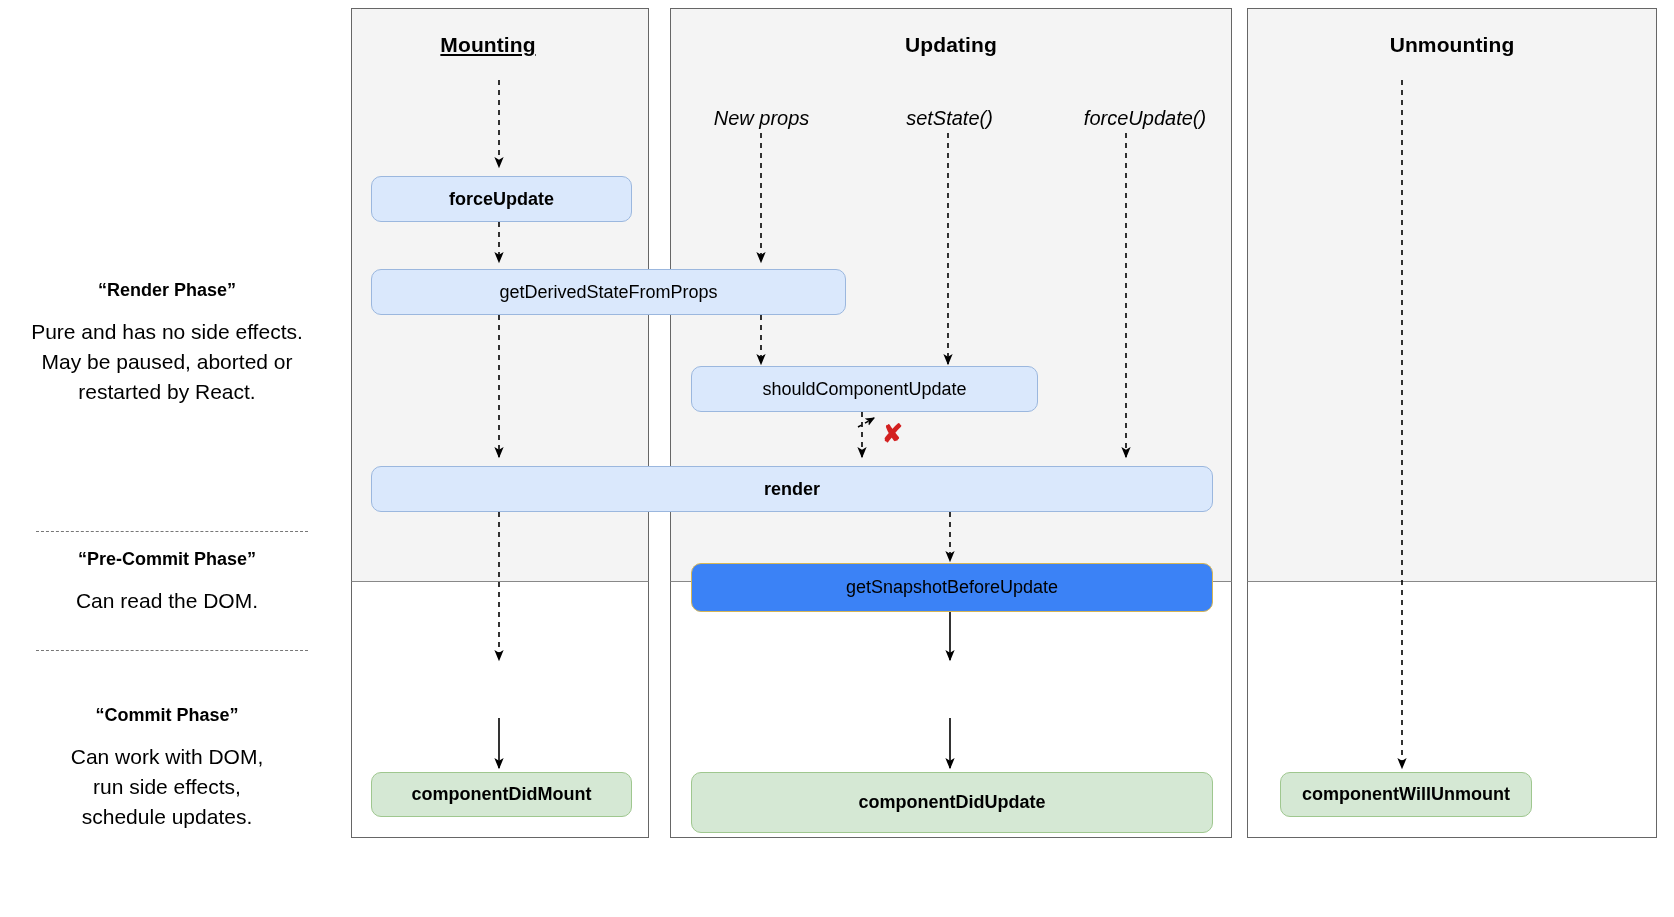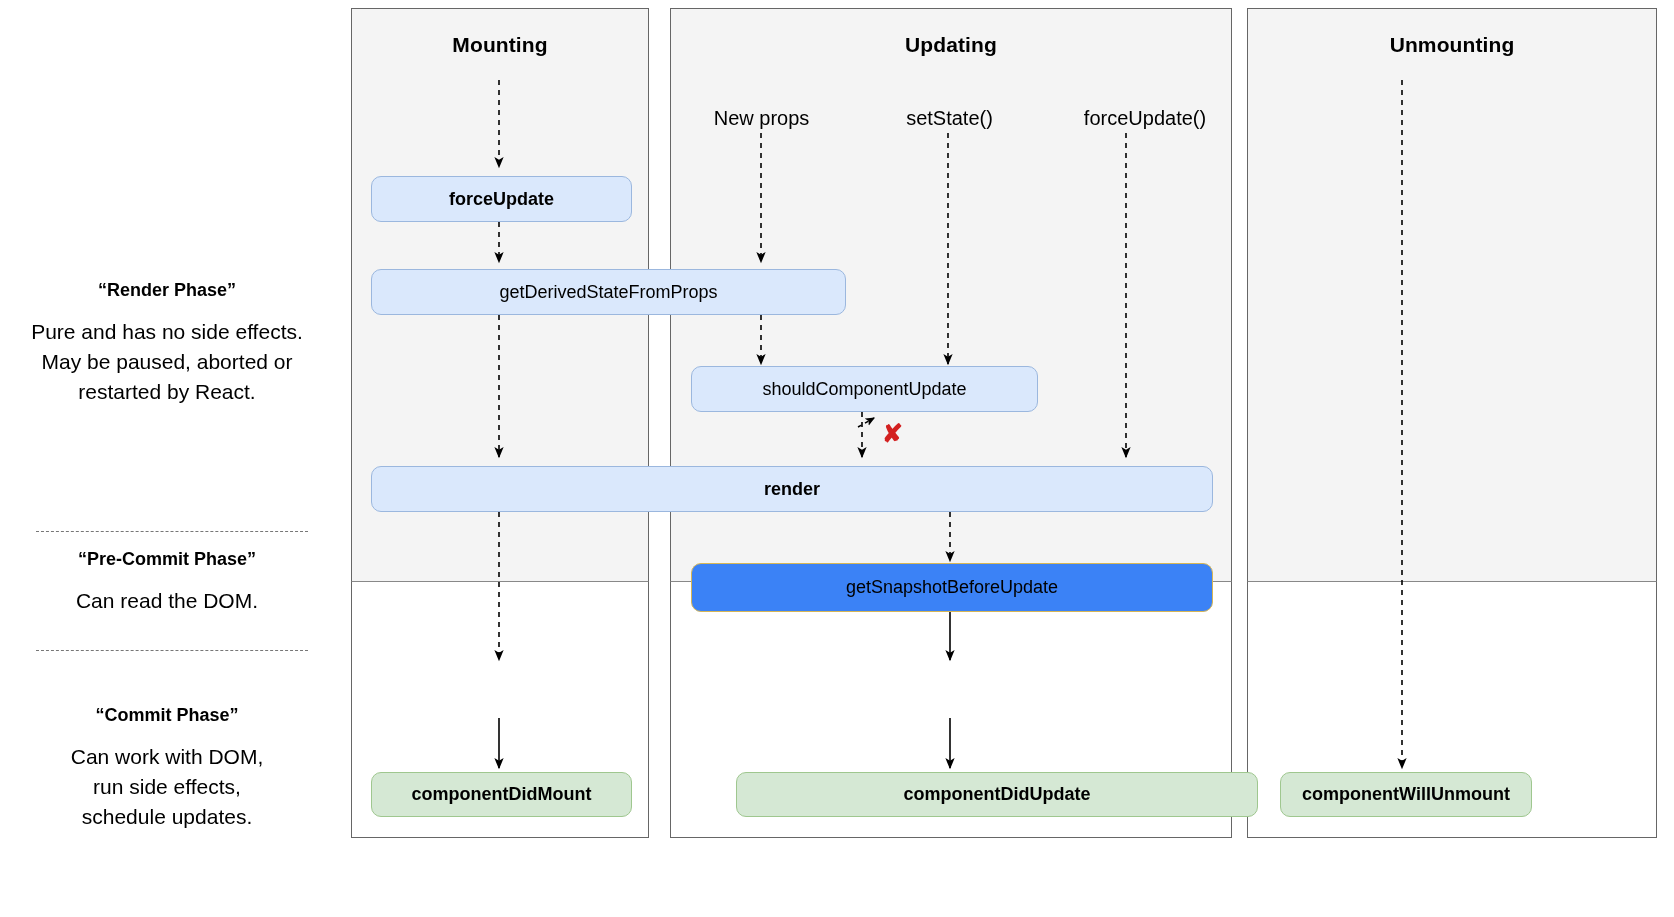--- a/index.html
+++ b/index.html
@@ -91,20 +91,21 @@
   .lc-green {
     background: #d5e8d4;
     border: 1px solid #9fc78f;
   }
   .lc-bold { font-weight: bold; }
   .lc-italic { font-style: italic; }
 
   
   .trigger-label {
     position: absolute;
+    font-style: italic;
     font-size: 20px;
     text-align: center;
     white-space: nowrap;
     z-index: 6;
   }
 
   
   .arrow-svg {
     position: absolute;
     left: 0;
@@ -130,21 +131,21 @@
 
   <div class="col-frame" style="left:351px; top:8px; width:298px; height:830px;"></div>
   <div class="col-gray" style="left:351px; top:8px; width:298px; height:574px;"></div>
 
   <div class="col-frame" style="left:670px; top:8px; width:562px; height:830px;"></div>
   <div class="col-gray" style="left:670px; top:8px; width:562px; height:574px;"></div>
 
   <div class="col-frame" style="left:1247px; top:8px; width:410px; height:830px;"></div>
   <div class="col-gray" style="left:1247px; top:8px; width:410px; height:574px;"></div>
 
-  <div class="col-title" style="left:351px; top:33px; width:298px;">Mounting</div>
+  <div class="col-title" style="left:339px; top:33px; width:298px;text-decoration:underline;">Mounting</div>
   <div class="col-title" style="left:670px; top:33px; width:562px;">Updating</div>
   <div class="col-title" style="left:1247px; top:33px; width:410px;">Unmounting</div>
 
   <div class="legend-block" style="top:280px;">
     <div class="legend-title">“Render Phase”</div>
     <div class="legend-body">
       <div>Pure and has no side effects.</div>
       <div>May be paused, aborted or</div>
       <div>restarted by React.</div>
     </div>
@@ -223,17 +224,17 @@
 
   <div class="lc-box lc-blue" style="left:691px; top:366px; width:347px; height:46px;">shouldComponentUpdate</div>
 
   <div class="lc-box lc-blue lc-bold" style="left:371px; top:466px; width:842px; height:46px;">render</div>
 
   <div class="lc-box lc-yellow" style="left:691px; top:563px; width:522px; height:49px;">getSnapshotBeforeUpdate</div>
 
 
   <div class="lc-box lc-green lc-bold" style="left:371px; top:772px; width:261px; height:45px;">componentDidMount</div>
 
-  <div class="lc-box lc-green lc-bold" style="left:691px; top:772px; width:522px; height:45px;margin-left:45px;">componentDidUpdate</div>
+  <div class="lc-box lc-green lc-bold" style="left:691px; top:772px; width:522px; height:61px;">componentDidUpdate</div>
 
   <div class="lc-box lc-green lc-bold" style="left:1280px; top:772px; width:252px; height:45px;">componentWillUnmount</div>
 
 </div>
 
 </body></html>

